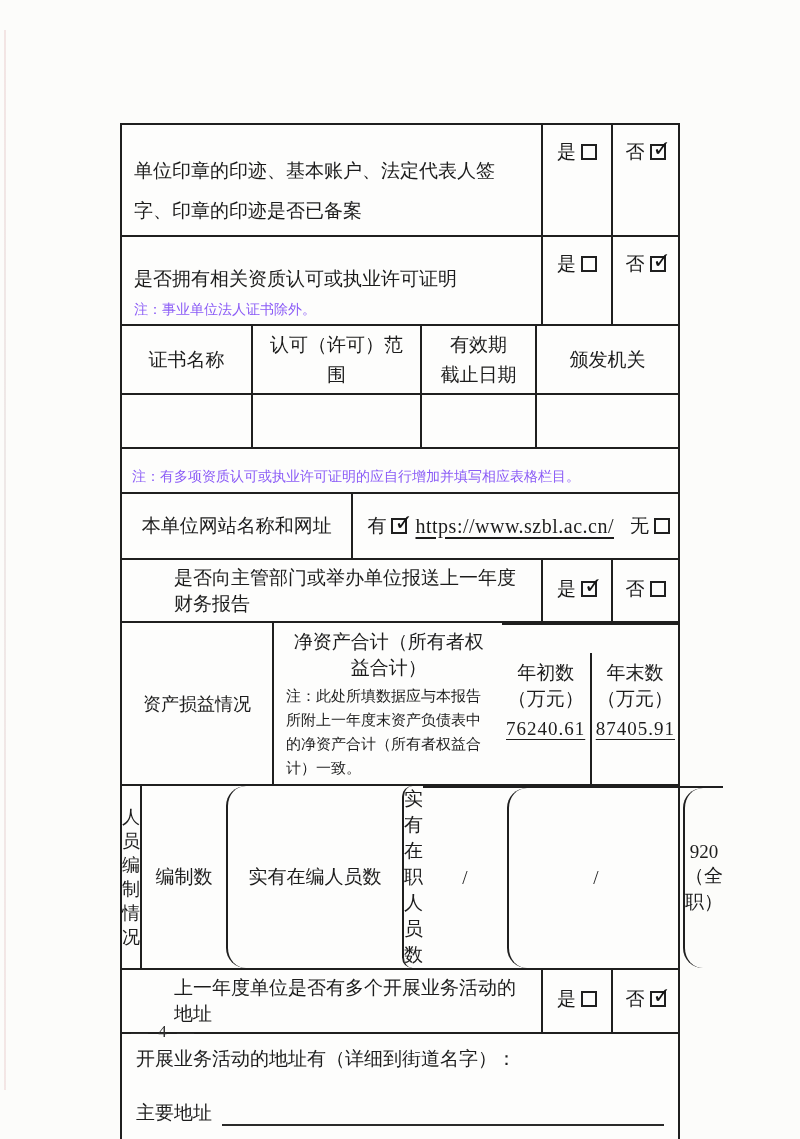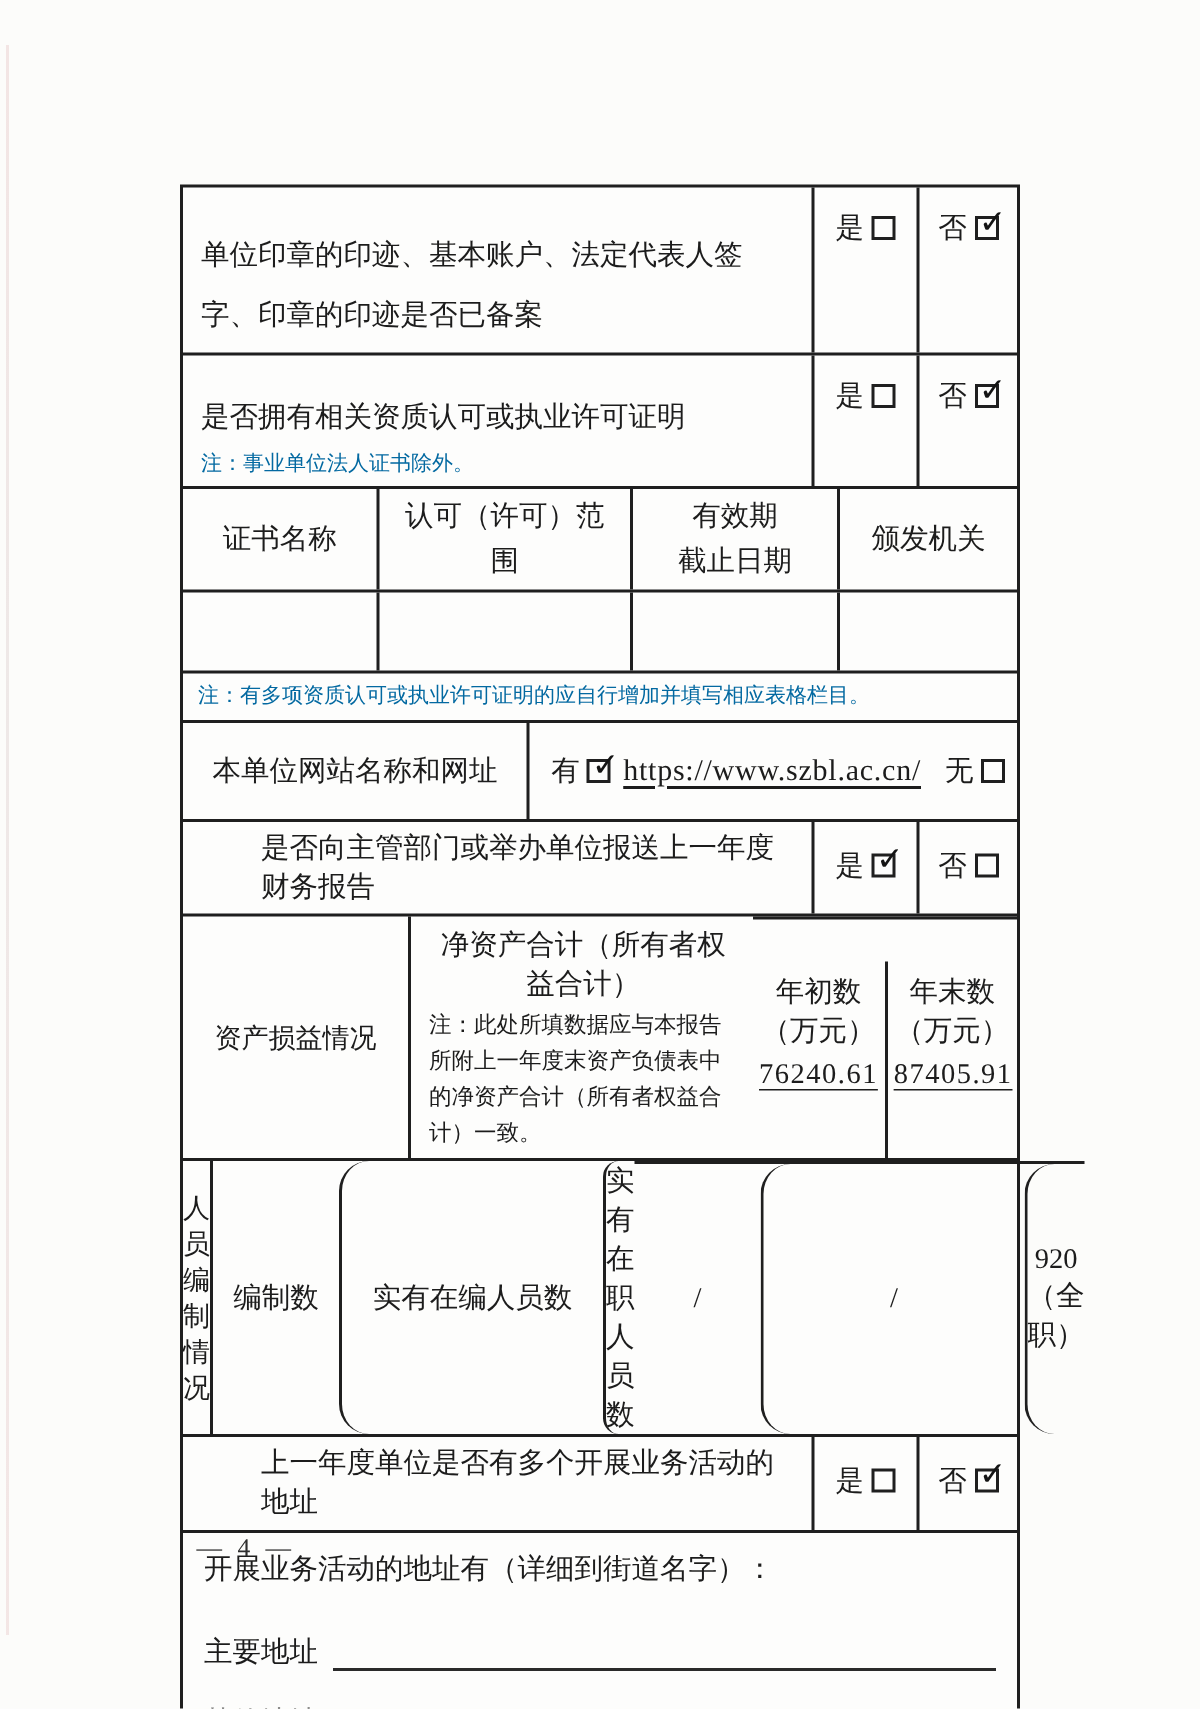--- a/index.html
+++ b/index.html
@@ -22,42 +22,42 @@
     background: #fdfdfc;
   }
   .row { display: flex; border-top: 2px solid #1f1f1f; }
   .row:first-child { border-top: none; }
   .cell { padding: 4px 8px; }
   .cell + .cell { border-left: 2px solid #1f1f1f; }
   .q-text { flex: 1; font-size: 19px; line-height: 2.1; padding: 8px 10px 4px 12px; margin-top: 18px; }
   .yn { width: 70px; padding-top: 14px; text-align: center; font-size: 19px; white-space: nowrap; }
   .yn.centered { padding-top: 0; display: flex; align-items: center; justify-content: center; }
   .yn:last-child { width: 67px; }
-  .note { font-size: 14px; color: #0369a1; line-height: 1.5; }
+  .note { font-size: 14px; color: #8b5cf6; line-height: 1.5; }
   .cb {
     display: inline-block; width: 16px; height: 16px;
     border: 2px solid #1f1f1f; margin-left: 5px; vertical-align: -2px;
     position: relative; background: #fdfdfc;
   }
   .cb.checked::after {
     content: "✓";
     position: absolute; left: 1px; top: -10px;
     font-size: 22px; font-weight: bold; color: #141414;
     font-family: "DejaVu Sans", sans-serif;
   }
   
   .cert-head .cell, .cert-empty .cell {
     display: flex; align-items: center; justify-content: center;
     text-align: center; font-size: 19px; line-height: 1.55; white-space: pre-line;
   }
   .cert-c1 { width: 129px; } .cert-c2 { width: 169px; }
-  .cert-c3 { width: 138px; } .cert-c4 { flex: 1; }
+  .cert-c3 { width: 115px; } .cert-c4 { flex: 1; }
   .cert-head .cell { min-height: 62px; }
   .cert-empty .cell { min-height: 52px; }
-  .note-row .cell { width: 100%; padding: 5px 10px; }
+  .note-row .cell { width: 100%; padding: 5px 10px; margin-top: 12px; }
   
   .site-label { width: 232px; display: flex; align-items: center; justify-content: center; font-size: 19px; min-height: 64px; }
   .site-value { flex: 1; display: flex; align-items: center; font-size: 19px; padding-left: 14px; white-space: nowrap; }
   .url { font-size: 20px; text-decoration: underline; text-underline-offset: 4px; margin: 0 10px 0 8px; letter-spacing: .5px; }
   .gap { margin-left: 6px; }
   
   .fin-text { flex: 1; font-size: 19px; line-height: 1.35; padding: 5px 10px 5px 12px; margin-left: 40px; }
   
   .v-label { width: 150px; display: flex; align-items: center; justify-content: center; font-size: 18px; }
   .sub { flex: 1; display: flex; flex-direction: row; border-left: 2px solid #1f1f1f; }

